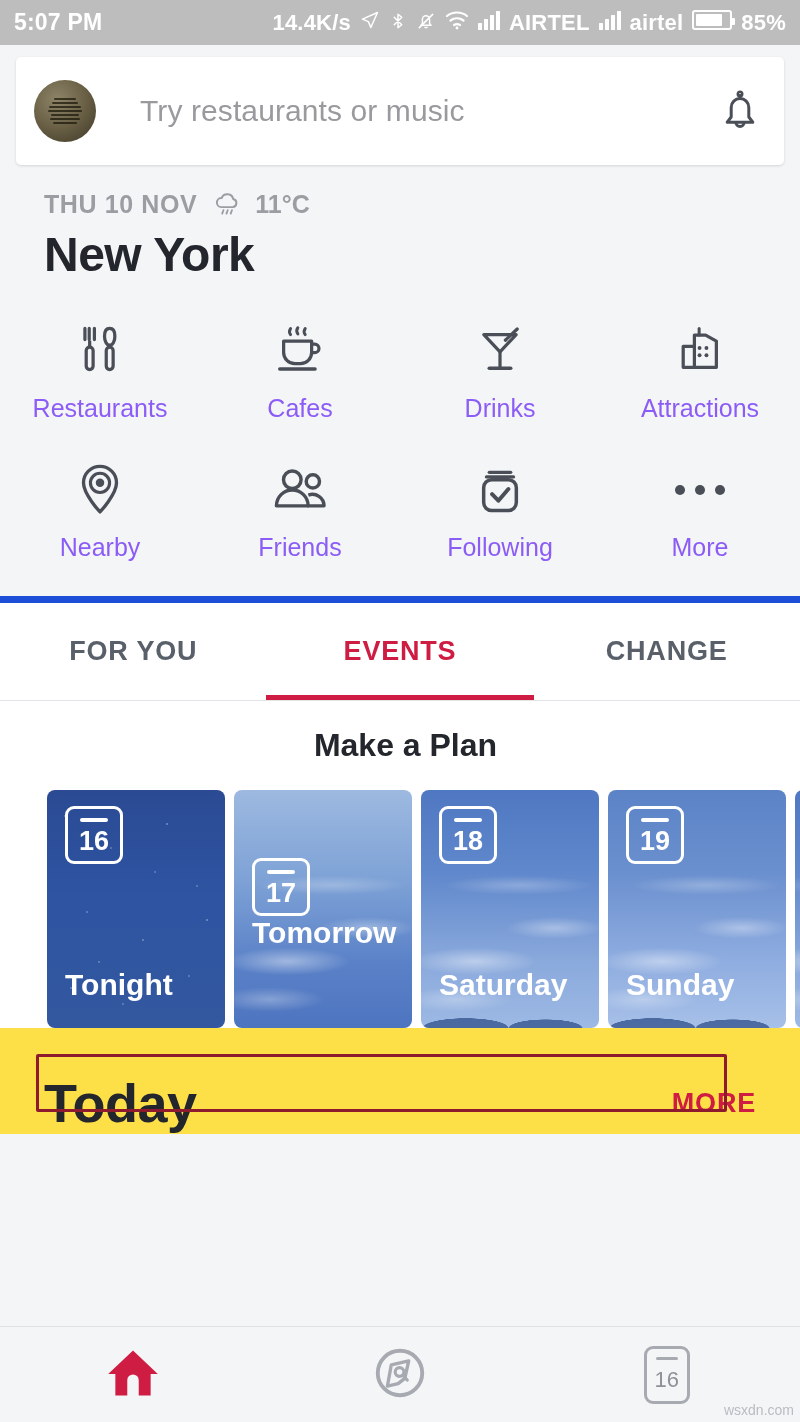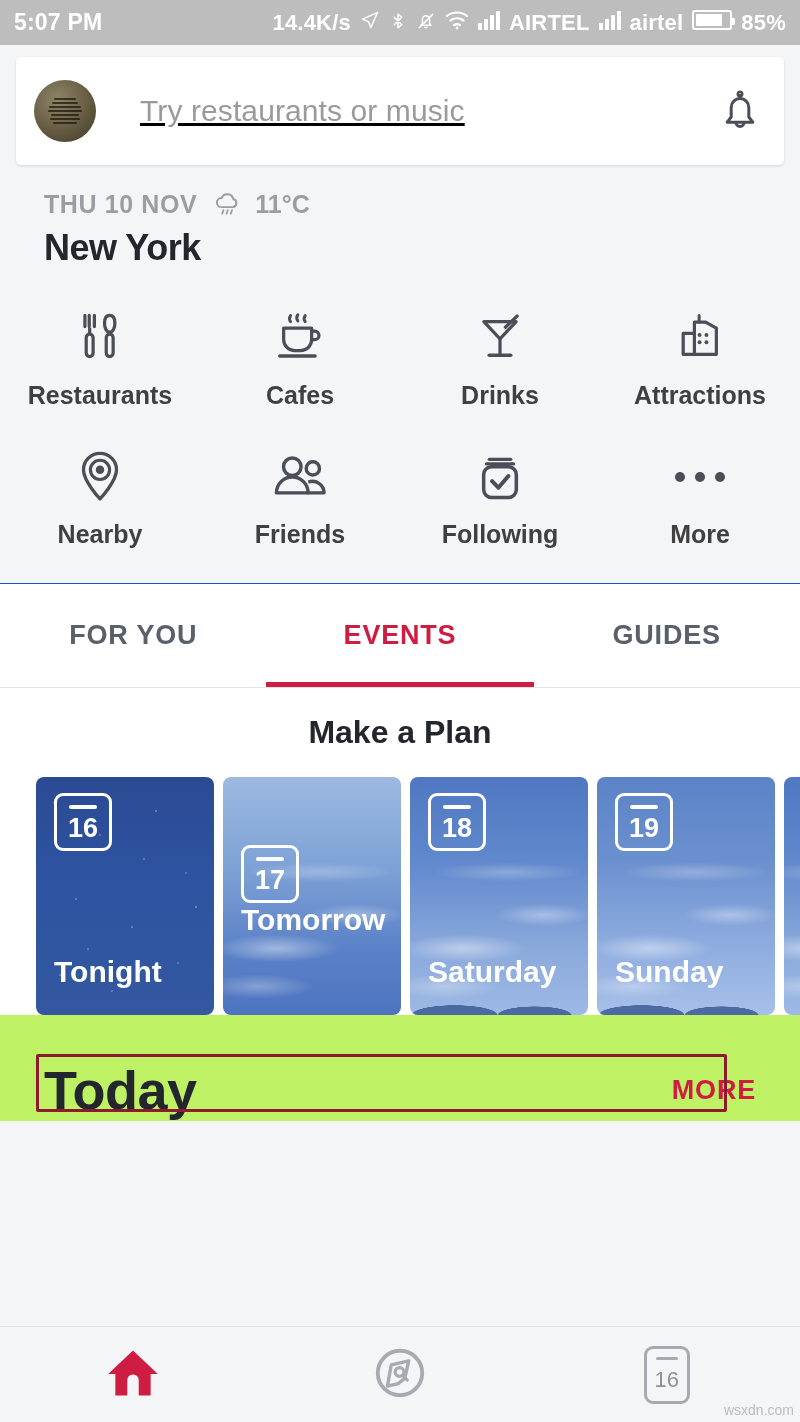--- a/index.html
+++ b/index.html
@@ -28,21 +28,20 @@
   .batt { width: 40px; height: 20px; border: 2.5px solid #fff; border-radius: 3px; position: relative; display:inline-block;}
   .batt::after { content:""; position:absolute; right:-5px; top:6px; width:3px; height:7px; background:#fff; border-radius:0 1px 1px 0;}
   .batt span { position:absolute; left:2px; top:2px; bottom:2px; width:72%; background:#fff; border-radius:1px; display:block;}
 
   
   .searchwrap { padding: 12px 16px 0 16px; background: #f4f5f7; }
   .searchbar {
     height: 108px; background: #ffffff; border-radius: 5px;
     display: flex; align-items: center; padding: 0 20px 0 18px;
     box-shadow: 0 1px 3px rgba(0,0,0,.13);
-    text-decoration: underline;
   }
   .avatar {
     width: 62px; height: 62px; border-radius: 50%; flex: 0 0 62px; overflow: hidden;
     background: radial-gradient(circle at 38% 32%, #8e8468 0%, #6d6348 45%, #3d3726 100%);
     position: relative;
   }
   .avatar .lines { position:absolute; inset: 8px 10px; display:flex; flex-direction:column; gap:2px; align-items:center; justify-content:center;}
   .avatar .lines b { display:block; height:2px; background: rgba(30,25,12,.75); border-radius:1px;}
   .avatar .lines b:nth-child(1){width:52%}.avatar .lines b:nth-child(2){width:62%}
   .avatar .lines b:nth-child(3){width:74%}.avatar .lines b:nth-child(4){width:80%}
@@ -54,49 +53,49 @@
   .bell { flex: 0 0 auto; color: #4a4e57; display:flex; align-items:center;}
 
   
   .loc { padding: 22px 0 10px 44px; }
   .loc-row { display: flex; align-items: center; }
   .loc-date { color: #9b9da3; font-size: 25px; font-weight: bold; letter-spacing: .6px; }
   .loc-weather-ico { margin: 0 10px 0 14px; display:flex; align-items:center; color:#9b9da3;}
   .loc-temp { color: #9b9da3; font-size: 25px; font-weight: bold; }
   .loc-change { margin-left: auto; margin-right: 44px; display: flex; align-items: center; gap: 12px; color:#cf1c42; }
   .loc-change-label { font-size: 26px; font-weight: bold; letter-spacing: .8px; }
-  .loc-city { font-size: 36px; font-weight: bold; color: #23262c; margin-top: 6px; letter-spacing: -.5px; }
+  .loc-city { font-size: 48px; font-weight: bold; color: #23262c; margin-top: 6px; letter-spacing: -.5px; }
 
   
   .cats { padding: 28px 0 34px 0; background: #f4f5f7; }
   .cat-row { display: flex; }
   .cat { flex: 1; display: flex; flex-direction: column; align-items: center; gap: 12px; }
   .cat + .cat {}
   .cat-ico { height: 62px; display: flex; align-items: center; justify-content: center; color: #4a4e57;}
-  .cat-label { font-size: 25px; color: #404040; font-weight: bold; }
+  .cat-label { font-size: 25px; color: #8b5cf6; }
   .cat-row.second { margin-top: 36px; }
   .dots { display:flex; gap: 10px; align-items:center;}
   .dots i { width: 10px; height: 10px; background: #4a4e57; border-radius: 50%; display:block;}
 
   
   .tabs {
     background: #ffffff; display: flex; height: 104px;
-    border-top: 1px solid #1d4ed8; position: relative;
+    border-top: 7px solid #1d4ed8; position: relative;
   }
   .tab { flex: 1; display: flex; align-items: center; justify-content: center; position: relative; }
   .tab-label { font-size: 27px; font-weight: bold; color: #596069; letter-spacing: .8px; }
   .tab.active .tab-label { color: #cf1c42; }
   .tab.active::after {
     content: ""; position: absolute; left: 50%; transform: translateX(-50%);
     bottom: 0; width: 268px; height: 5px; background: #cf1c42;
   }
   .tabs-underline { height: 1px; background: #e3e4e8; }
 
   
-  .plan { background: #ffffff; padding: 26px 0 0 0; }
+  .plan { background: #ffffff; padding: 26px 0 0 11px; }
   .plan-title { text-align: center; font-size: 32px; font-weight: bold; color: #23262c; }
   .cards { display: flex; gap: 9px; padding: 26px 0 0 36px; overflow: hidden; }
   .card {
     flex: 0 0 178px; height: 238px; border-radius: 8px; position: relative; overflow: hidden;
     display: flex; flex-direction: column; justify-content: space-between;
   }
   .card.night { background: linear-gradient(180deg,#2b4a93 0%,#2e54a2 45%,#33589f 100%); }
   .card.day1 { background: linear-gradient(180deg,#9db9e0 0%,#7ea2d6 38%,#5b82c8 72%,#4d74bf 100%); justify-content: center; }
   .card.day2 { background: linear-gradient(180deg,#4f78c2 0%,#6088cc 35%,#8aa9dc 72%,#9db9e4 100%); }
   .card.day3 { background: linear-gradient(180deg,#5b83c6 0%,#6b90cf 35%,#8fade0 72%,#a6c0e8 100%); }
@@ -137,21 +136,21 @@
   .card-date span { color: #fff; font-size: 27px; font-weight: bold; margin-top: 12px; }
   .card-label { position: relative; color: #ffffff; font-size: 30px; font-weight: bold; margin: 0 0 26px 18px; }
 
   
   .annot {
     position: absolute; border: 3px solid #8e1a2e; border-radius: 2px;
     pointer-events: none;
   }
 
   
-  .today { background: #bef264; display: flex; align-items: center; padding: 44px 44px 0 44px; }
+  .today { background: #fde047; display: flex; align-items: center; padding: 44px 44px 0 44px; }
   .today-title { font-size: 54px; font-weight: bold; color: #23262c; letter-spacing: -.5px;}
   .today-more { margin-left: auto; color: #cf1c42; font-size: 27px; font-weight: bold; letter-spacing: .8px; }
 
   
   .bottomnav {
     position: absolute; left: 0; right: 0; bottom: 0; height: 96px;
     background: #f4f5f7; border-top: 1px solid #dfe1e5;
     display: flex; align-items: center;
   }
   .nav-item { flex: 1; display: flex; align-items: center; justify-content: center; }
@@ -355,21 +354,21 @@
   </div>
 
   <div class="tabs">
     <div class="tab">
       <span class="tab-label">FOR YOU</span>
     </div>
     <div class="tab active">
       <span class="tab-label">EVENTS</span>
     </div>
     <div class="tab">
-      <span class="tab-label">GUIDES</span>
+      <span class="tab-label">CHANGE</span>
     </div>
   </div>
   <div class="tabs-underline"></div>
 
   <div class="plan">
     <div class="plan-title">Make a Plan</div>
     <div class="cards">
 
       <div class="card night">
         <div class="stars"></div>

